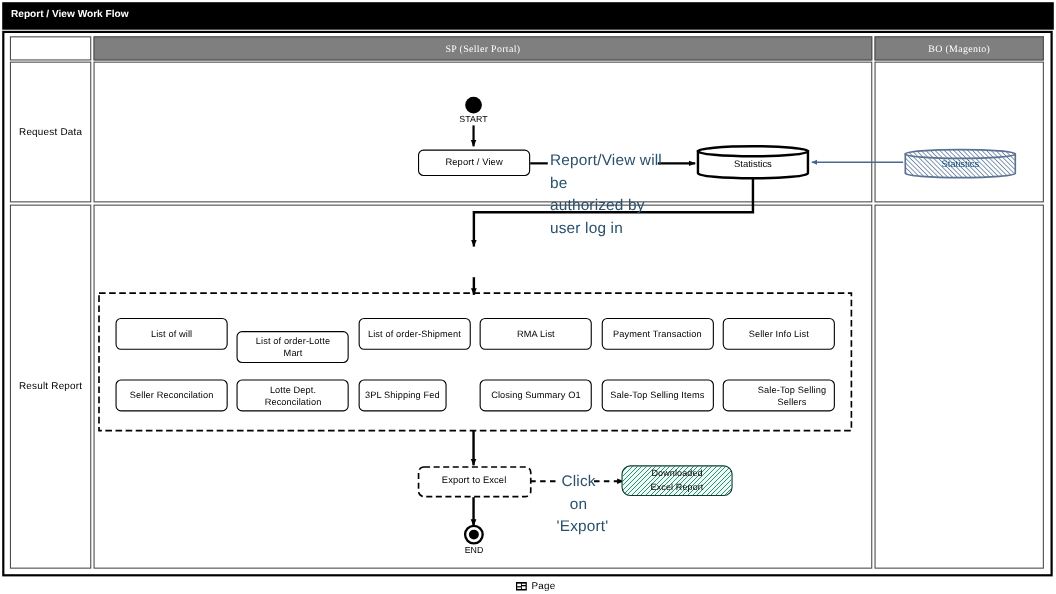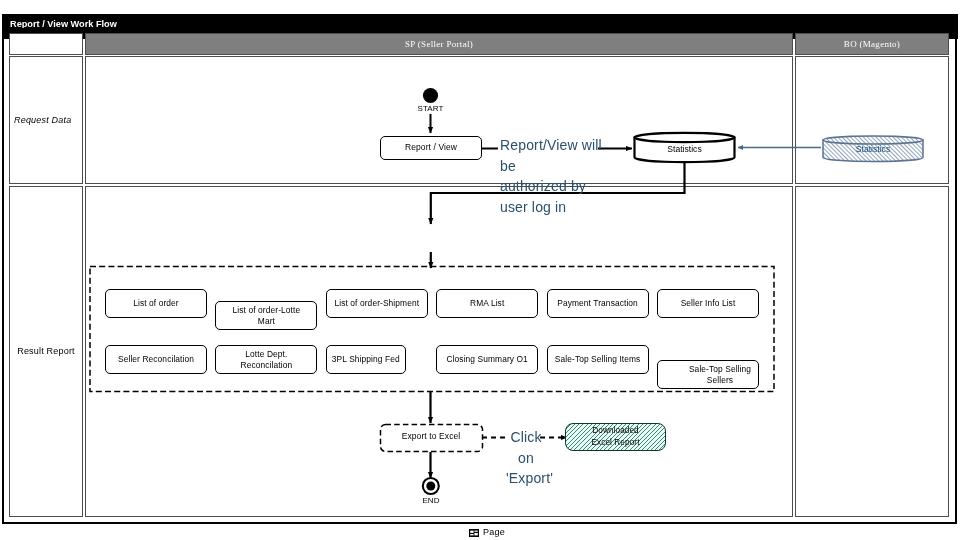--- a/index.html
+++ b/index.html
@@ -2,21 +2,21 @@
 <html><head>
 <meta charset="utf-8">
 <title>Report / View Work Flow</title>
 <style>
   html,body{margin:0;padding:0;}
   body{width:960px;height:540px;background:#ffffff;
        font-family:"Liberation Sans",sans-serif;overflow:hidden;}
   #page{position:relative;width:960px;height:540px;}
 
   
-  .titlebar{position:absolute;left:2px;top:2px;width:956px;height:25px;background:#000000;margin-top:12px;}
+  .titlebar{position:absolute;left:2px;top:2px;width:956px;height:25px;background:#000000;}
   .titlebar .t{position:absolute;left:8px;top:5px;color:#ffffff;font-size:9.2px;
        font-weight:bold;letter-spacing:0px;white-space:nowrap;}
 
   
   .frame{position:absolute;left:2px;top:28px;width:955px;height:496px;
          border:2px solid #000;box-sizing:border-box;}
 
   
   .cell{position:absolute;box-sizing:border-box;border:1px solid #4d4d4d;background:#fff;font-family:Liberation Serif, serif;}
   .hdr{background:#7f7f7f;color:#fff;display:flex;align-items:center;justify-content:center;
@@ -48,21 +48,21 @@
 
   <div class="cell" style="left:9px;top:33px;width:74px;height:22px;"></div>
   <div class="cell hdr" style="left:85px;top:33px;width:708px;height:22px;">
     <span>SP (Seller Portal)</span>
   </div>
   <div class="cell hdr" style="left:795px;top:33px;width:154px;height:22px;">
     <span>BO (Magento)</span>
   </div>
 
   <div class="cell" style="left:9px;top:56px;width:74px;height:128px;"></div>
-  <div class="lanelbl" style="left:14px;top:115px;width:64px;text-align:left;font-style:italic;">Request Data</div>
+  <div class="lanelbl" style="left:14px;top:115px;width:64px;text-align:center;">Request Data</div>
   <div class="cell" style="left:85px;top:56px;width:708px;height:128px;"></div>
   <div class="cell" style="left:795px;top:56px;width:154px;height:128px;"></div>
 
   <div class="cell" style="left:9px;top:186px;width:74px;height:331px;"></div>
   <div class="lanelbl" style="left:14px;top:346px;width:64px;text-align:center;">Result Report</div>
   <div class="cell" style="left:85px;top:186px;width:708px;height:331px;"></div>
   <div class="cell" style="left:795px;top:186px;width:154px;height:331px;"></div>
 
   <svg class="ov" viewBox="0 0 960 540">
     <defs>
@@ -142,21 +142,21 @@
               flex-direction:column;font-size:8.2px;color:#000;line-height:1.42;">
     <div>Downloaded</div>
     <div>Excel Report</div>
   </div>
 
   <svg class="ov" viewBox="0 0 960 540">
     <rect x="90" y="266.5" width="684" height="125" fill="none" stroke="#000" stroke-width="1.5" stroke-dasharray="6,3.2"></rect>
   </svg>
   <div id="reportgrid">
       <div class="node" style="left: 105px; top: 289px; width: 102px; height: 29px;">
-        <span>List of order</span>
+        <span>List of will</span>
       </div>
       <div class="node" style="left: 215.4px; top: 301px; width: 102px; height: 29px; flex-direction: column;">
         <div>List of order-Lotte</div>
         <div>Mart</div>
       </div>
       <div class="node" style="left: 325.8px; top: 289px; width: 102px; height: 29px;">
         <span>List of order-Shipment</span>
       </div>
       <div class="node" style="left: 436.2px; top: 289px; width: 102px; height: 29px;">
         <span>RMA List</span>
@@ -176,21 +176,21 @@
       </div>
       <div class="node" style="left: 325.8px; top: 345px; width: 80px; height: 29px;">
         <span>3PL Shipping Fed</span>
       </div>
       <div class="node" style="left: 436.2px; top: 345px; width: 102px; height: 29px;">
         <span>Closing Summary O1</span>
       </div>
       <div class="node" style="left: 546.6px; top: 345px; width: 102px; height: 29px;">
         <span>Sale-Top Selling Items</span>
       </div>
-      <div class="node" style="left: 657px; top: 360px; width: 102px; height: 29px; padding-left: 24px;">
+      <div class="node" style="left: 657px; top: 345px; width: 102px; height: 29px; padding-left: 24px;">
         <span>Sale-Top Selling Sellers</span>
       </div>
     </div>
 
   <div class="footer">
     <span style="display:inline-block;vertical-align:-2px;margin-right:4px;">
       <svg width="10" height="8" viewBox="0 0 10 8">
           <rect x="0" y="0" width="10" height="8" fill="#000"></rect>
           <rect x="1.2" y="1.6" width="3.4" height="2.3" fill="#fff"></rect>
           <rect x="5.4" y="1.6" width="3.4" height="1.2" fill="#fff"></rect>

